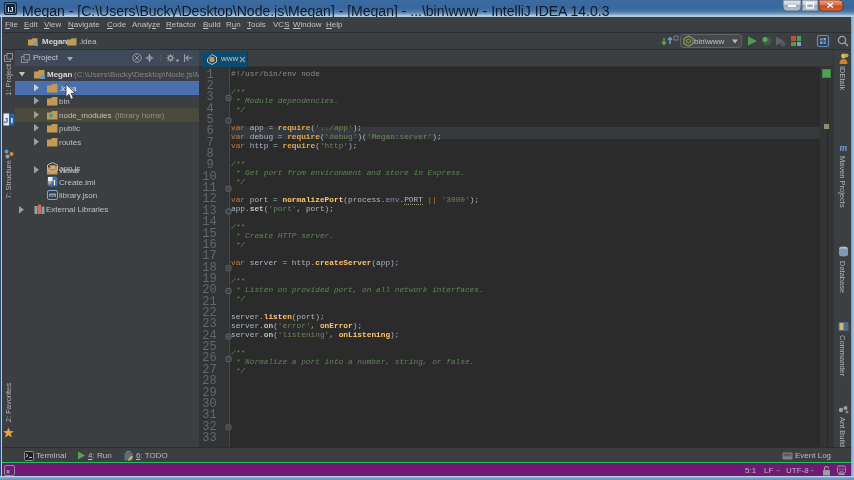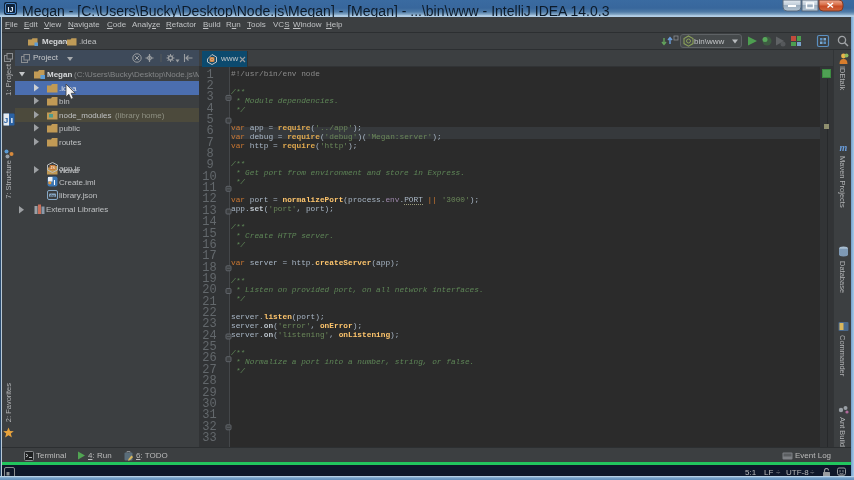--- a/index.html
+++ b/index.html
@@ -38,21 +38,21 @@
 #lnums{position:absolute;left:3.3px;top:19.5px;width:11.5px;text-align:right;font-family:"Liberation Mono",monospace;font-size:12px;line-height:11.36px;color:#63686c}
 #caretline{position:absolute;left:32px;top:77.3px;width:589px;height:11.4px;background:#36393c}
 #code{position:absolute;left:32px;top:19.5px;font-family:"Liberation Mono",monospace;font-size:7.8px;line-height:9px;color:#a9b7c6;white-space:pre}
 .k{color:#cc7832}.s{color:#6a8759}.c{color:#5e8657;font-style:italic}.f{color:#ffc66d;font-weight:bold}.r{color:#e0a94f;font-weight:bold}.m{color:#bcc4cc;font-weight:bold}.sh{color:#8c8c8c}.pv{color:#9d87ab}
 
 #stripe{left:820px;top:67px;width:13px;height:380px;background:#323436}
 
 #rbar{left:833px;top:50px;width:18px;height:397px;background:#3c3f41;border-left:1px solid #323537}
 
 #btools{left:2px;top:447px;width:849px;height:15px;background:#3c3f41;border-top:1px solid #2c2f31;font-size:8px}
-#status{left:2px;top:462px;width:849px;height:14px;background:#0f172a;border-top:3px solid #22c55e;font-size:8px}
+#status{left:2px;top:462px;width:849px;height:14px;background:#701a75;border-top:1px solid #22c55e;font-size:8px}
 #btools span,#status span{position:absolute;top:3px}
 </style></head>
 <body>
 <div id="root">
 
 <div id="title" class="abs">
  <svg class="abs" style="left:4px;top:2px" width="13" height="13">
         <rect x="0" y="0" width="13" height="13" rx="2" fill="#10243c"></rect>
         <rect x="1.5" y="1.5" width="10" height="10" rx="1.5" fill="none" stroke="#4a86c8" stroke-width="1"></rect>
         <text x="6.5" y="9.5" font-size="7" fill="#e8f2ff" text-anchor="middle" font-family="Liberation Sans" font-weight="bold">IJ</text>

